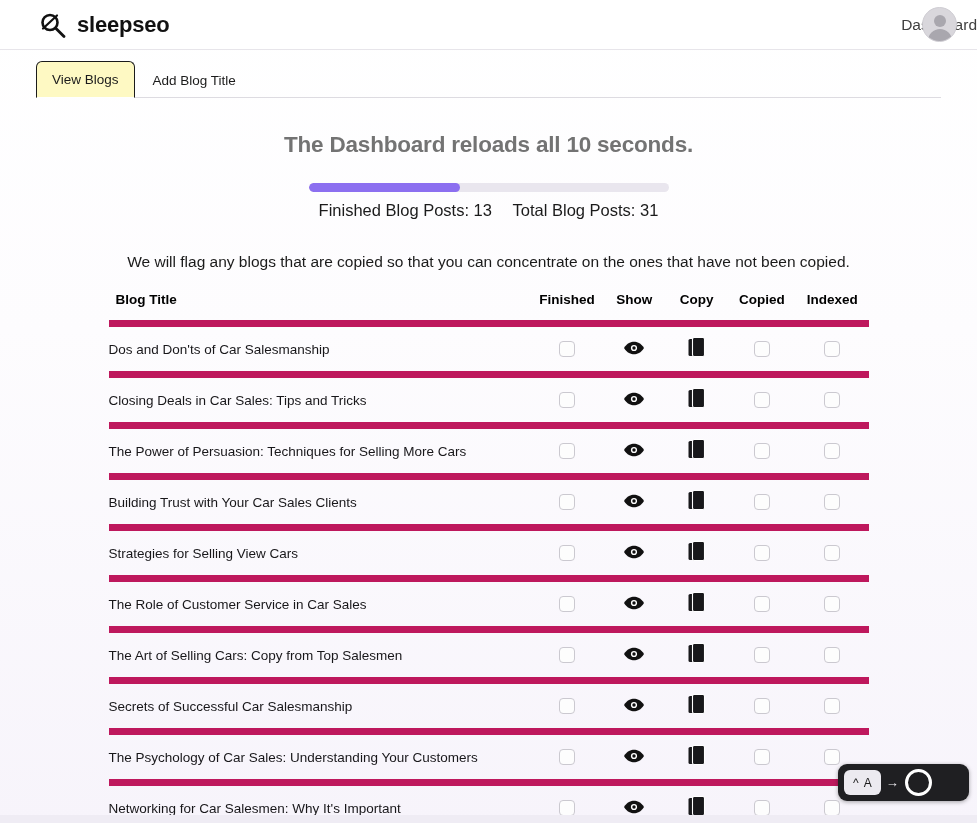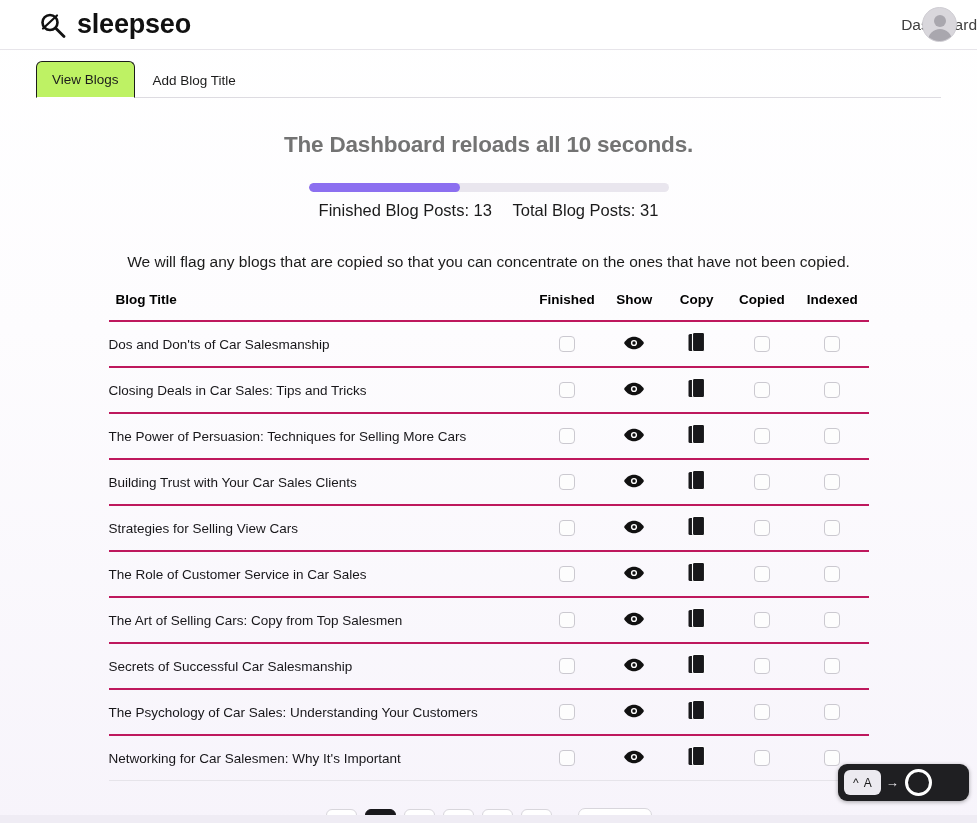--- a/index.html
+++ b/index.html
@@ -25,21 +25,21 @@
     position: relative;
   }
   .brand {
     display: flex;
     align-items: center;
     gap: 9px;
     margin-left: 38px;
   }
   .brand-logo { width: 30px; height: 28px; display: block; }
   .brand-name {
-    font-size: 27px;
+    font-size: 22px;
     font-weight: bold;
     color: #111111;
     letter-spacing: -0.2px;
   }
   .topbar-title {
     position: absolute;
     left: 0; right: 0;
     text-align: right;
     font-size: 15.5px;
     color: #404040;
@@ -89,21 +89,21 @@
     font-size: 13.5px;
     color: #1b1b1b;
     padding: 9px 13px 10px 13px;
     border-radius: 6px 6px 0 0;
     background: transparent;
     border: 1px solid transparent;
     cursor: pointer;
     line-height: 1;
   }
   .tab.active {
-    background: #bef264;
+    background: #fef9c3;
     border: 1.5px solid #1b1b1b;
     border-bottom-color: #ffffff;
     font-weight: normal;
     position: relative;
     z-index: 3;
     padding: 11px 15px 11px 15px;
   }
   .tab-underline {
     position: absolute;
     left: 36px; right: 36px;
@@ -164,21 +164,21 @@
   table.blogs thead th {
     text-align: left;
     font-weight: bold;
     font-size: 13.5px;
     padding: 0 0 13px 0;
     color: #000000;
     white-space: nowrap;
   }
   table.blogs thead th.c { text-align: center; }
   table.blogs tbody td {
-    border-top: 2px solid #be185d;
+    border-top: 7px solid #be185d;
     padding: 10px 0;
     height: 37px;
     vertical-align: middle;
   }
   table.blogs tbody tr:last-child td {
     border-bottom: 1px solid #e6e4ea;
   }
   td.title { padding-left: 7px; }
   td.c { text-align: center; }
 

